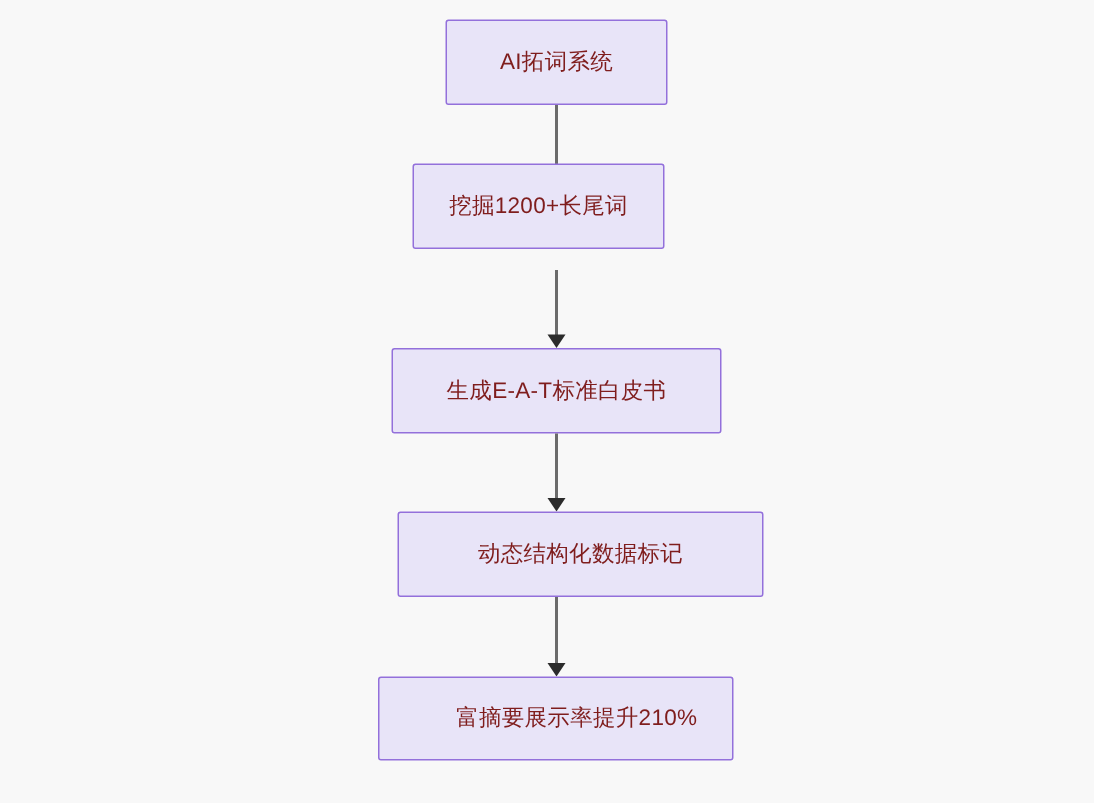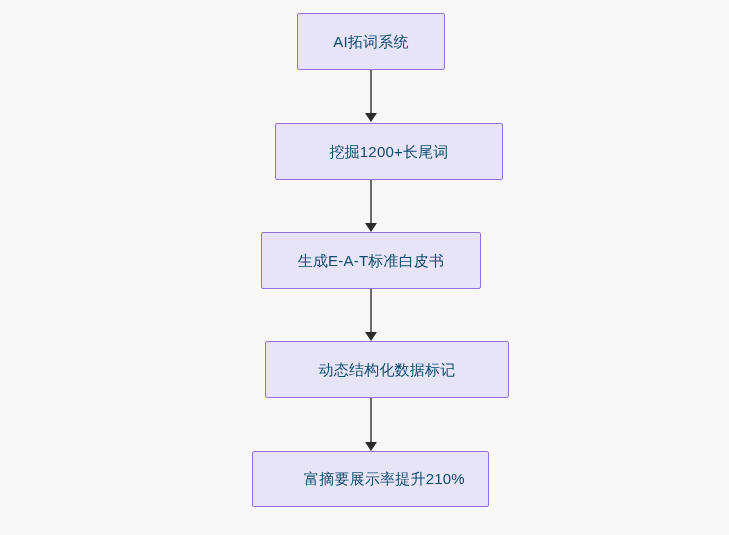--- a/index.html
+++ b/index.html
@@ -24,21 +24,21 @@
 
   .node {
     position: absolute;
     box-sizing: border-box;
     background: #e8e4f8;
     border: 1.5px solid #9370db;
     border-radius: 2px;
     display: flex;
     align-items: center;
     justify-content: center;
-    color: #0c4a6e;
+    color: #7f1d1d;
     font-size: 15px;
     line-height: 1.2;
     letter-spacing: 0.2px;
     white-space: nowrap;
     text-align: center;
   }
 
   .node-label {
     display: block;
     padding: 0 10px;
@@ -74,21 +74,21 @@
 
   <div class="node" style="left:297px; top:13px; width:148px; height:57px;">
     <span class="node-label">AI拓词系统</span>
   </div>
 
   <div class="connector" style="left:365px; top:70px; height:52px;">
     <div class="stem" style="height:44px;"></div>
     <div class="head" style="top:43px;"></div>
   </div>
 
-  <div class="node" style="left:275px; top:123px; width:228px; height:57px;justify-content:center;">
+  <div class="node" style="left:275px; top:109px; width:168px; height:57px;justify-content:center;">
     <span class="node-label">挖掘1200+长尾词</span>
   </div>
 
   <div class="connector" style="left:365px; top:180px; height:52px;">
     <div class="stem" style="height:44px;"></div>
     <div class="head" style="top:43px;"></div>
   </div>
 
   <div class="node" style="left:261px; top:232px; width:220px; height:57px;text-align:right;">
     <span class="node-label">生成E-A-T标准白皮书</span>

